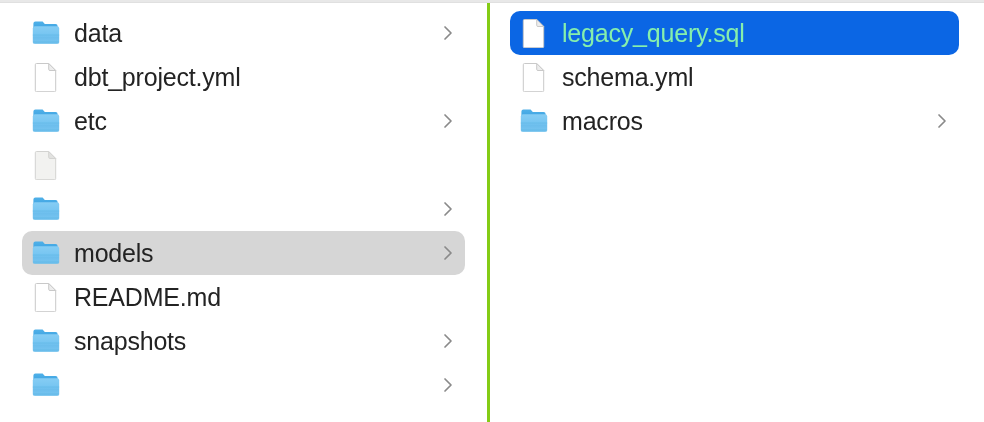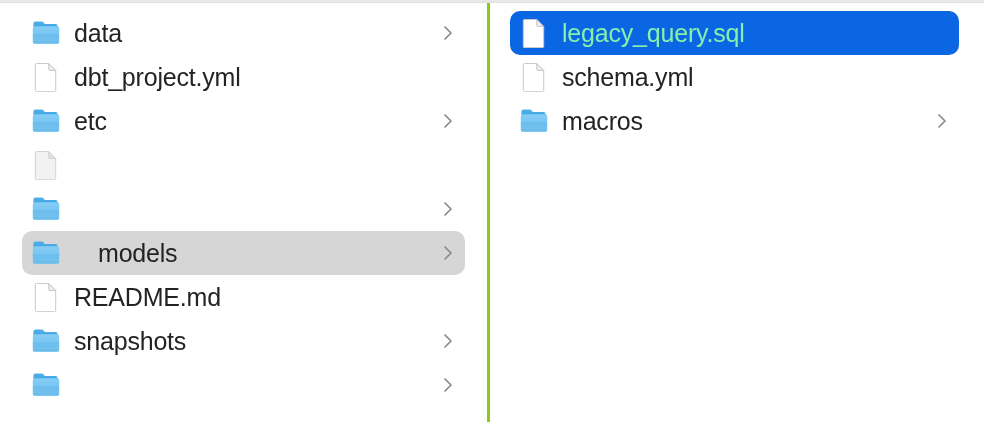--- a/index.html
+++ b/index.html
@@ -68,21 +68,20 @@
   }
   .col-1 .row {
     margin: 0 24px 0 20px;
   }
 
   .row.sel-active {
     background: #0b66e4;
   }
   .row.sel-inactive {
     background: #d6d6d6;
-    gap: 24px;
   }
 
   .icon {
     width: 28px;
     height: 30px;
     flex: 0 0 28px;
     margin-right: 14px;
     position: relative;
     display: block;
   }

